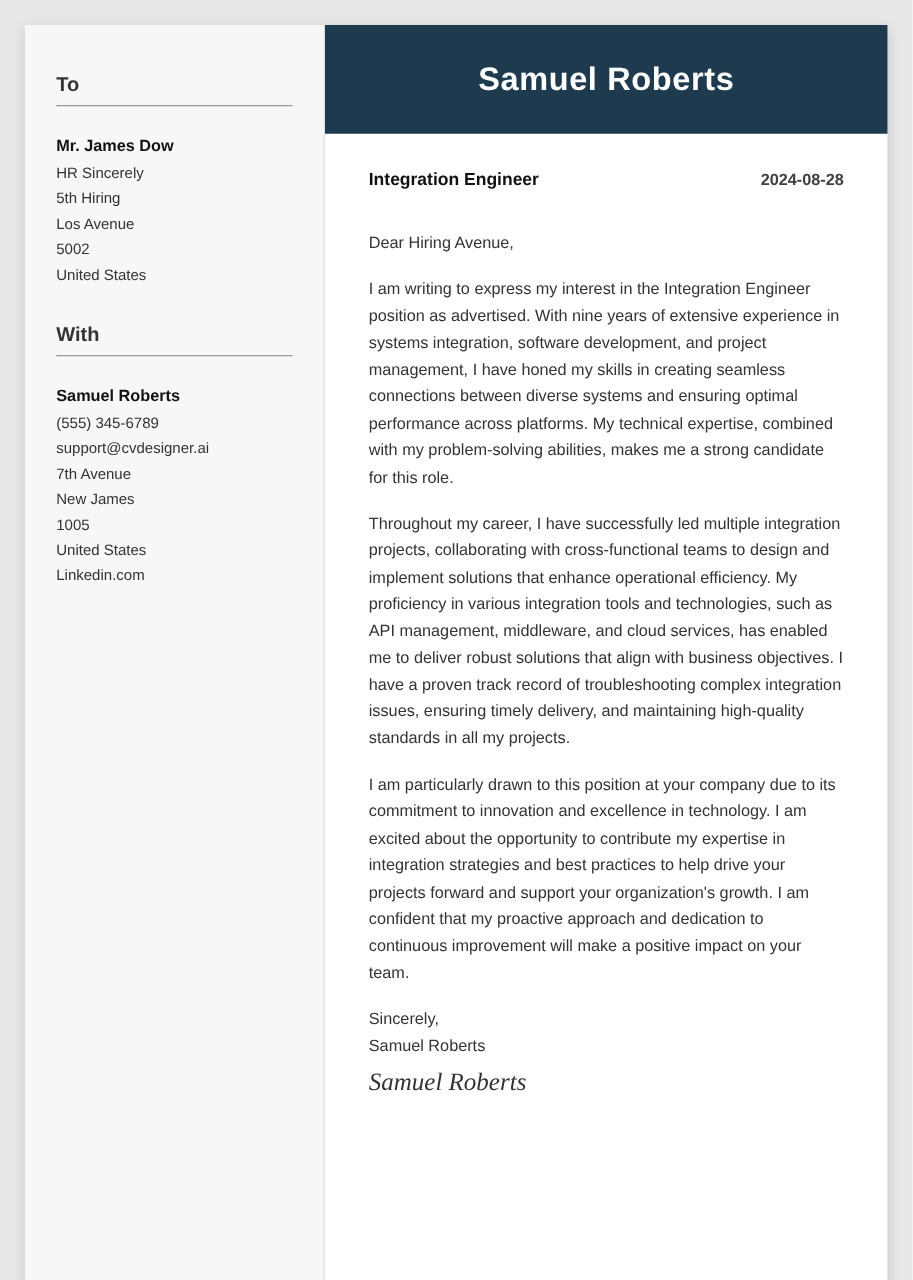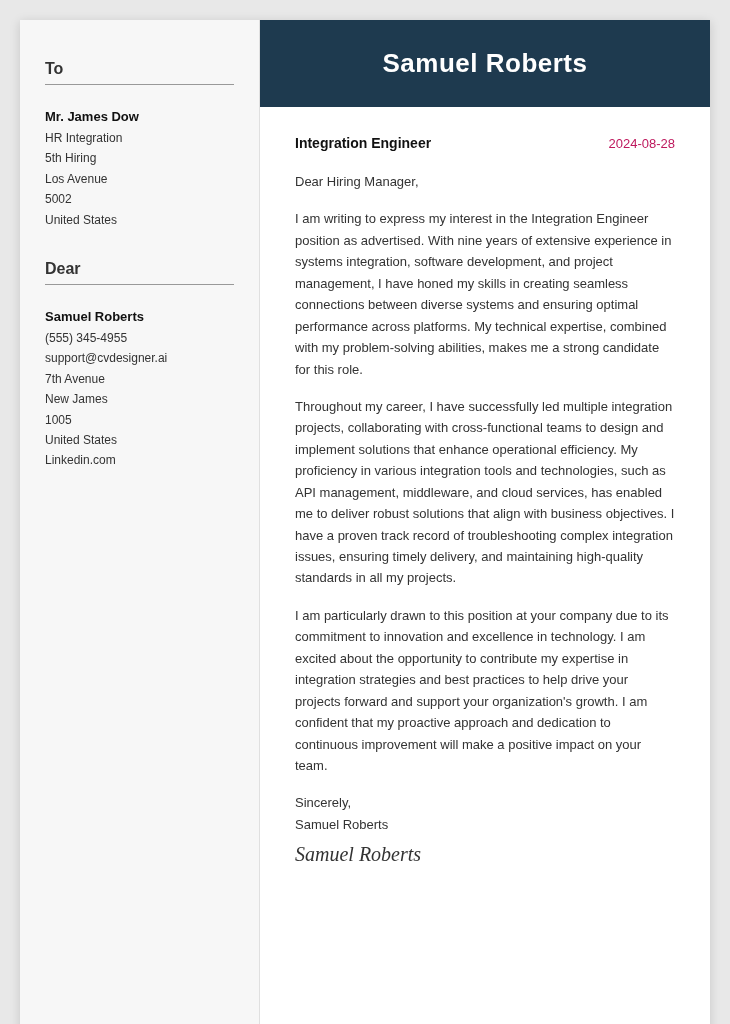--- a/index.html
+++ b/index.html
@@ -87,33 +87,34 @@
     }
 
     .content-area {
       padding: 28px 35px 35px 35px;
     }
 
     .job-title-row {
       display: flex;
       justify-content: space-between;
       align-items: center;
-      margin-bottom: 20px;
+      margin-bottom: 32px;
       padding-bottom: 0;
     }
 
     .job-title {
       font-size: 14px;
       font-weight: bold;
       color: #111;
     }
 
     .date {
       font-size: 13px;
-      color: #be185d;
+      color: #404040;
+      font-weight: bold;
     }
 
     .letter-body {
       font-size: 13px;
       color: #333;
       line-height: 1.65;
     }
 
     .letter-body p {
       margin-bottom: 16px;
@@ -137,31 +138,31 @@
 </head>
 <body>
 
 <div class="page">
 
   <div class="sidebar">
 
     <div class="sidebar-section">
       <div class="sidebar-section-title">To</div>
       <div class="sidebar-name">Mr. James Dow</div>
-      <div class="sidebar-text">HR Integration</div>
+      <div class="sidebar-text">HR Sincerely</div>
       <div class="sidebar-text">5th Hiring</div>
       <div class="sidebar-text">Los Avenue</div>
       <div class="sidebar-text">5002</div>
       <div class="sidebar-text">United States</div>
     </div>
 
     <div class="sidebar-section">
-      <div class="sidebar-section-title">Dear</div>
+      <div class="sidebar-section-title">With</div>
       <div class="sidebar-name">Samuel Roberts</div>
-      <div class="sidebar-text">(555) 345-4955</div>
+      <div class="sidebar-text">(555) 345-6789</div>
       <div class="sidebar-text">support@cvdesigner.ai</div>
       <div class="sidebar-text">7th Avenue</div>
       <div class="sidebar-text">New James</div>
       <div class="sidebar-text">1005</div>
       <div class="sidebar-text">United States</div>
       <div class="sidebar-text">Linkedin.com</div>
     </div>
 
   </div>
 
@@ -172,21 +173,21 @@
     </div>
 
     <div class="content-area">
 
       <div class="job-title-row">
         <div class="job-title">Integration Engineer</div>
         <div class="date">2024-08-28</div>
       </div>
 
       <div class="letter-body">
-        <p>Dear Hiring Manager,</p>
+        <p>Dear Hiring Avenue,</p>
         <p>I am writing to express my interest in the Integration Engineer position as advertised. With nine years of extensive experience in systems integration, software development, and project management, I have honed my skills in creating seamless connections between diverse systems and ensuring optimal performance across platforms. My technical expertise, combined with my problem-solving abilities, makes me a strong candidate for this role.</p>
         <p>Throughout my career, I have successfully led multiple integration projects, collaborating with cross-functional teams to design and implement solutions that enhance operational efficiency. My proficiency in various integration tools and technologies, such as API management, middleware, and cloud services, has enabled me to deliver robust solutions that align with business objectives. I have a proven track record of troubleshooting complex integration issues, ensuring timely delivery, and maintaining high-quality standards in all my projects.</p>
         <p>I am particularly drawn to this position at your company due to its commitment to innovation and excellence in technology. I am excited about the opportunity to contribute my expertise in integration strategies and best practices to help drive your projects forward and support your organization's growth. I am confident that my proactive approach and dedication to continuous improvement will make a positive impact on your team.</p>
       </div>
 
       <div class="signature-text">
         <div>Sincerely,</div>
         <div>Samuel Roberts</div>
       </div>
 

